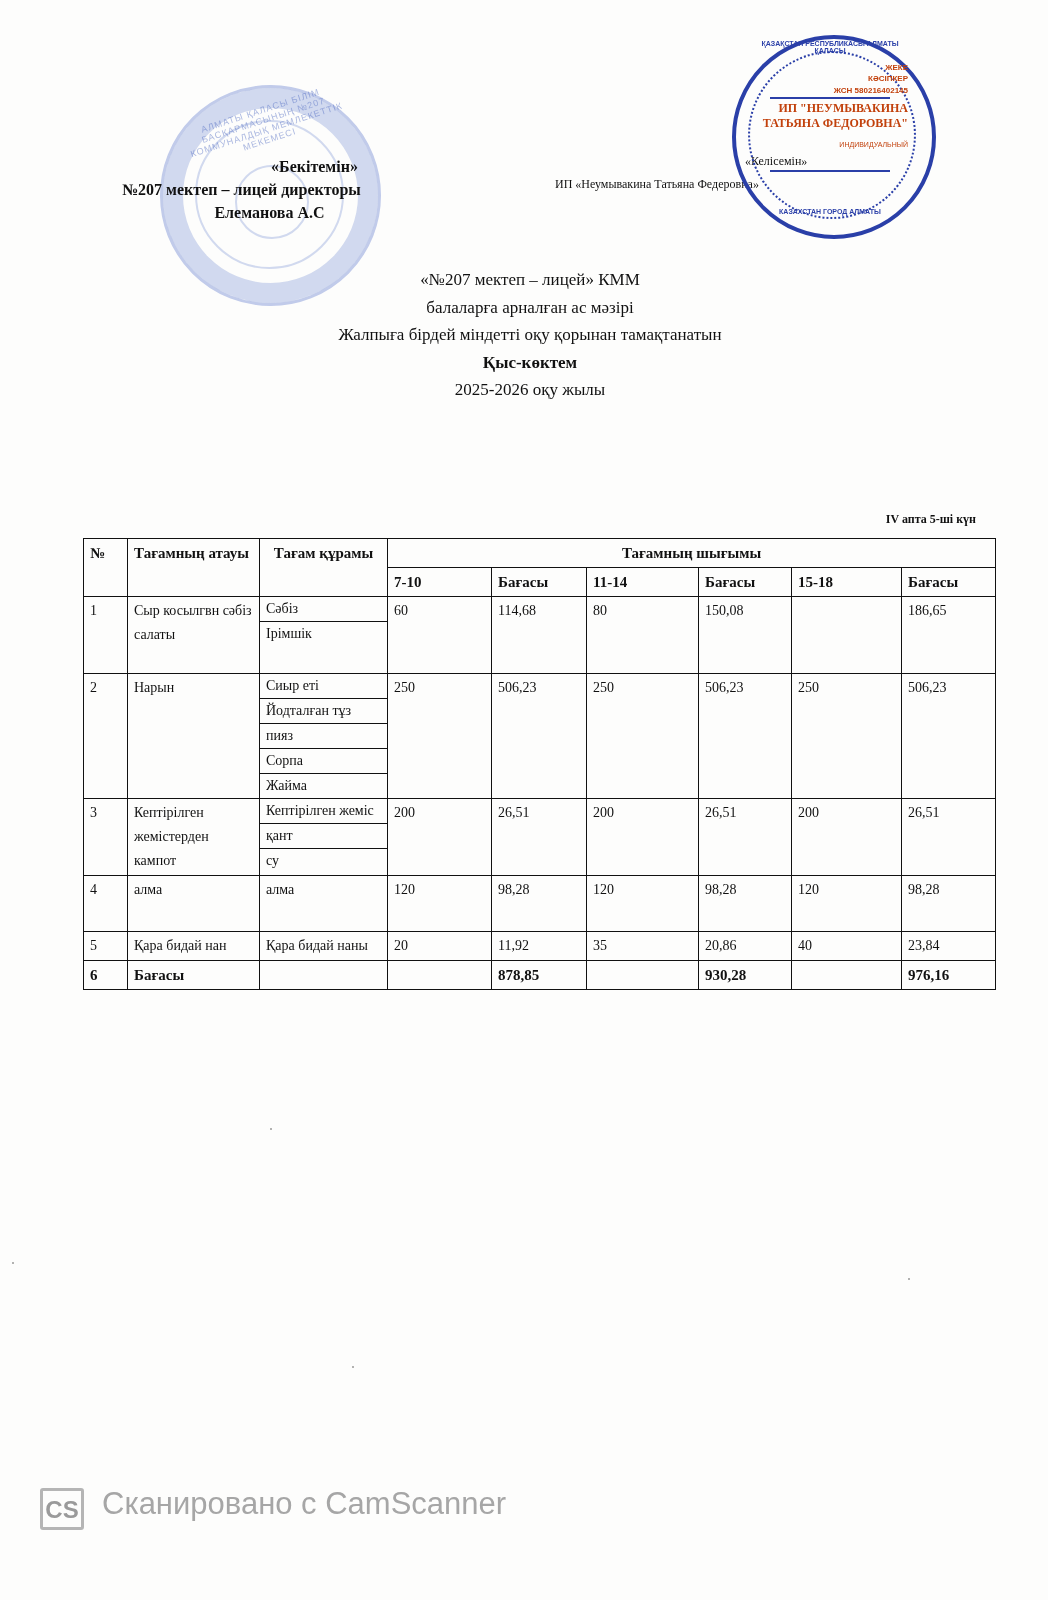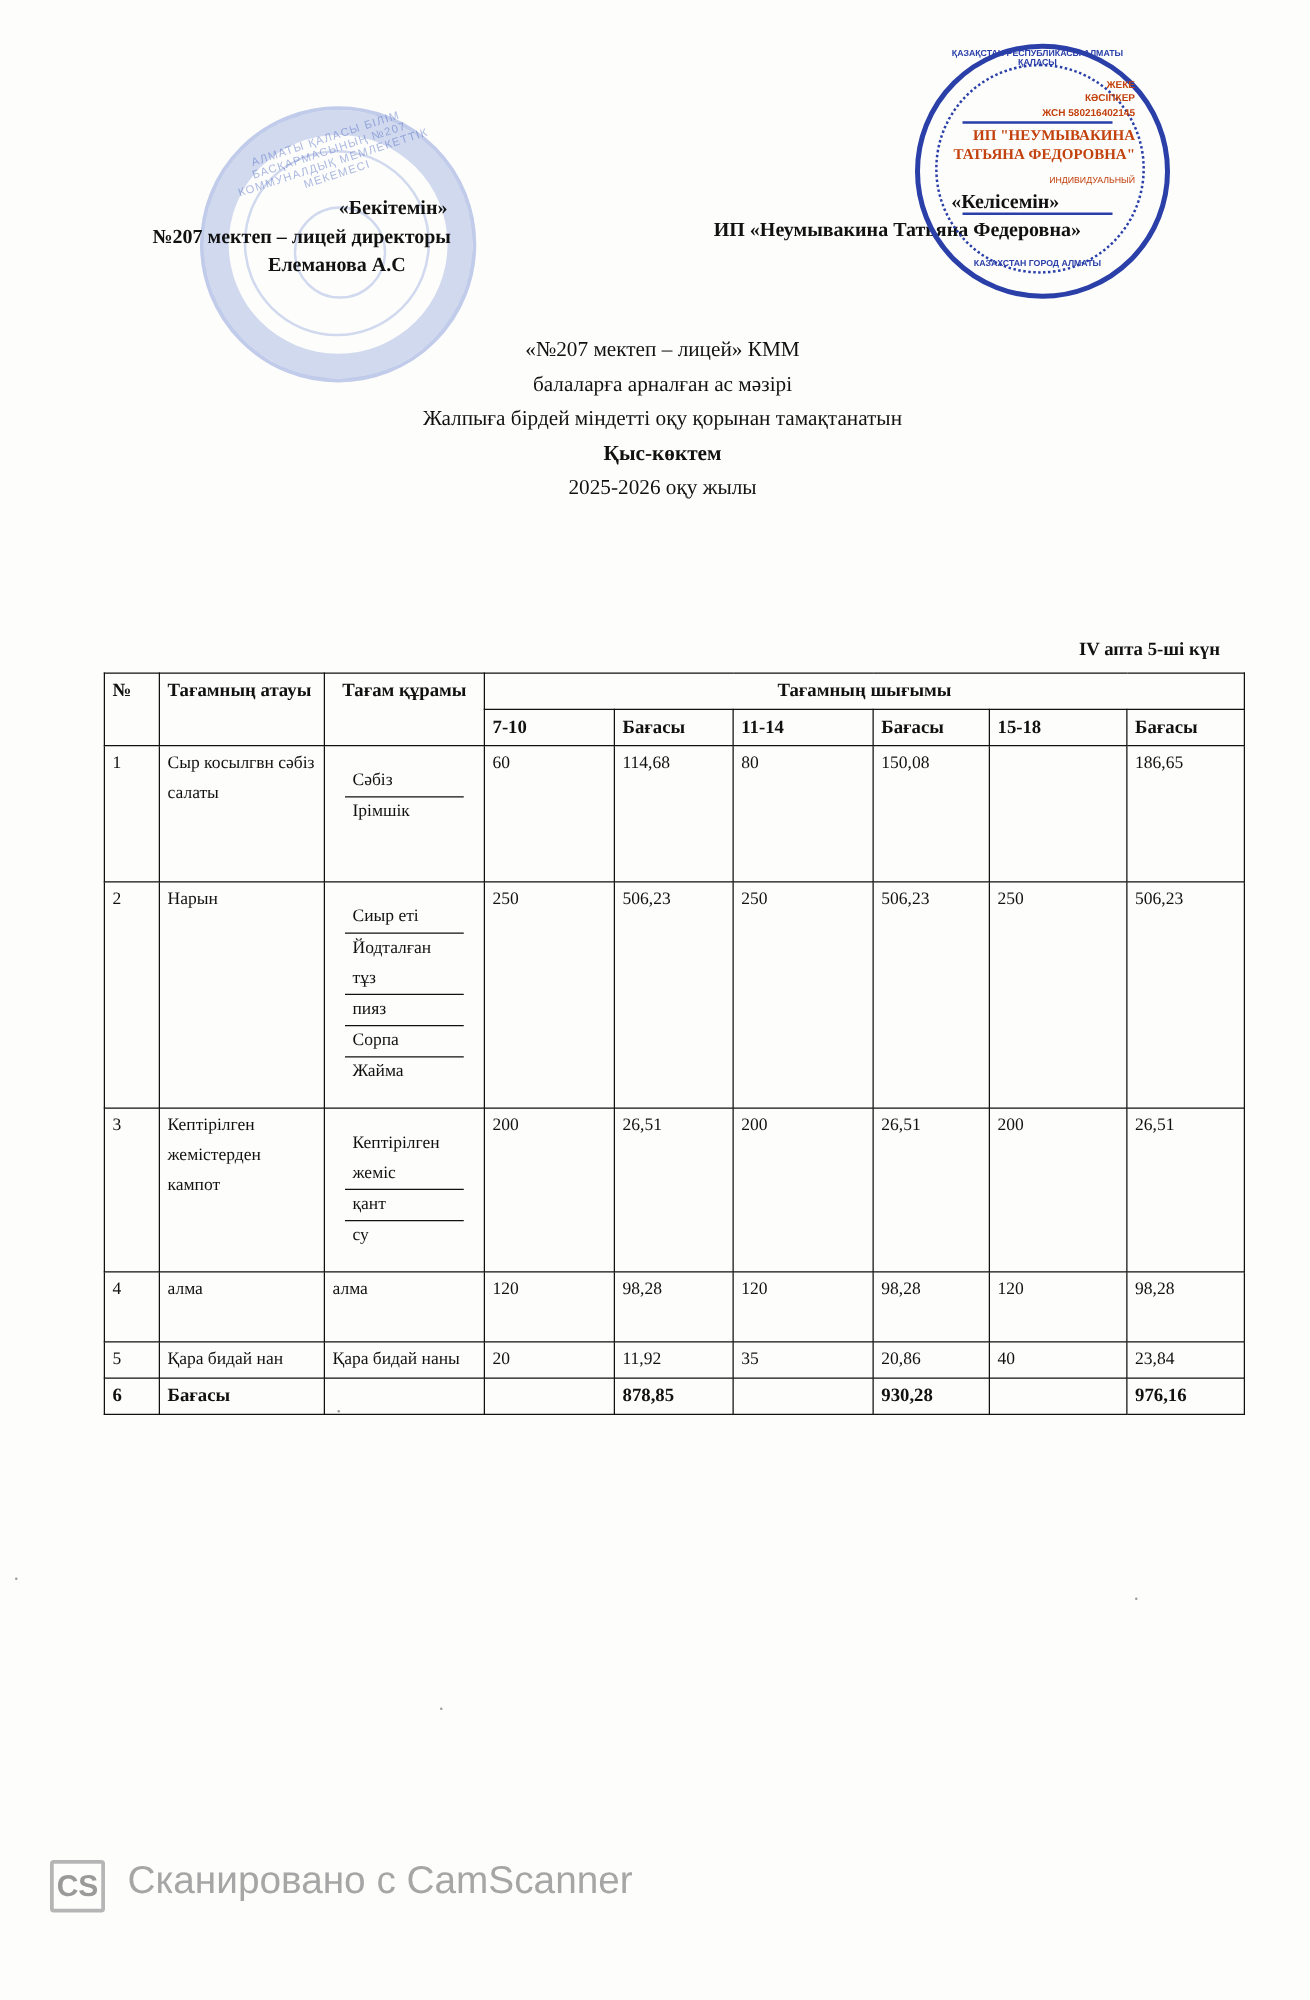--- a/index.html
+++ b/index.html
@@ -54,40 +54,40 @@
   }
   .stamp-edge-bottom {
     left:770px; top:208px; width:120px; text-align:center; color:#2a3fa8;
     font-family:"Liberation Sans", sans-serif; font-size:7px; font-weight:bold;
   }
 
   
   .approve-left { left:122px; top:155px; width:340px; font-size:16px; font-weight:bold; line-height:23px; }
   .approve-left .l1 { text-align:center; padding-left:45px; }
   .approve-left .l3 { text-align:center; padding-right:45px; }
-  .approve-right { left:555px; top:150px; width:420px; font-size:16px; font-weight:bold; line-height:23px;margin-left:16px; }
+  .approve-right { left:555px; top:150px; width:420px; font-size:12px; font-weight:normal; line-height:23px; }
   .approve-right .l1 { padding-left:190px; }
 
   
   .title-block { left:200px; top:266px; width:660px; text-align:center; font-size:17px; line-height:27.5px; }
 
   
-  .weekday { right:72px; top:512px; font-size:15px; font-weight:bold; }
+  .weekday { right:72px; top:512px; font-size:12px; font-weight:bold; }
 
   
   table.menu {
     position:absolute; left:83px; top:538px; width:912px;
     border-collapse:collapse; font-size:14px; table-layout:fixed;
   }
   table.menu td, table.menu th {
     border:1.5px solid #111; vertical-align:top; padding:2px 6px; text-align:left; line-height:24px;
   }
   table.menu th { font-weight:bold; font-size:15px; }
   table.menu th.center { text-align:center; }
-  .ingr-cell { padding:16px !important; }
+  .ingr-cell { padding:0 !important; }
   .ingr { border-bottom:1.5px solid #111; padding:0 6px; line-height:24px; }
   .ingr:last-child { border-bottom:none; }
   .totalrow td { font-weight:bold; font-size:15px; }
 
   
   .cs-logo {
     left:40px; top:1488px; width:44px; height:42px; border:3px solid #b5b5b5; border-radius:3px;
     color:#9a9a9a; font-family:"Liberation Sans", sans-serif; font-weight:bold; font-size:24px;
     text-align:center; line-height:38px; box-sizing:border-box;
   }

